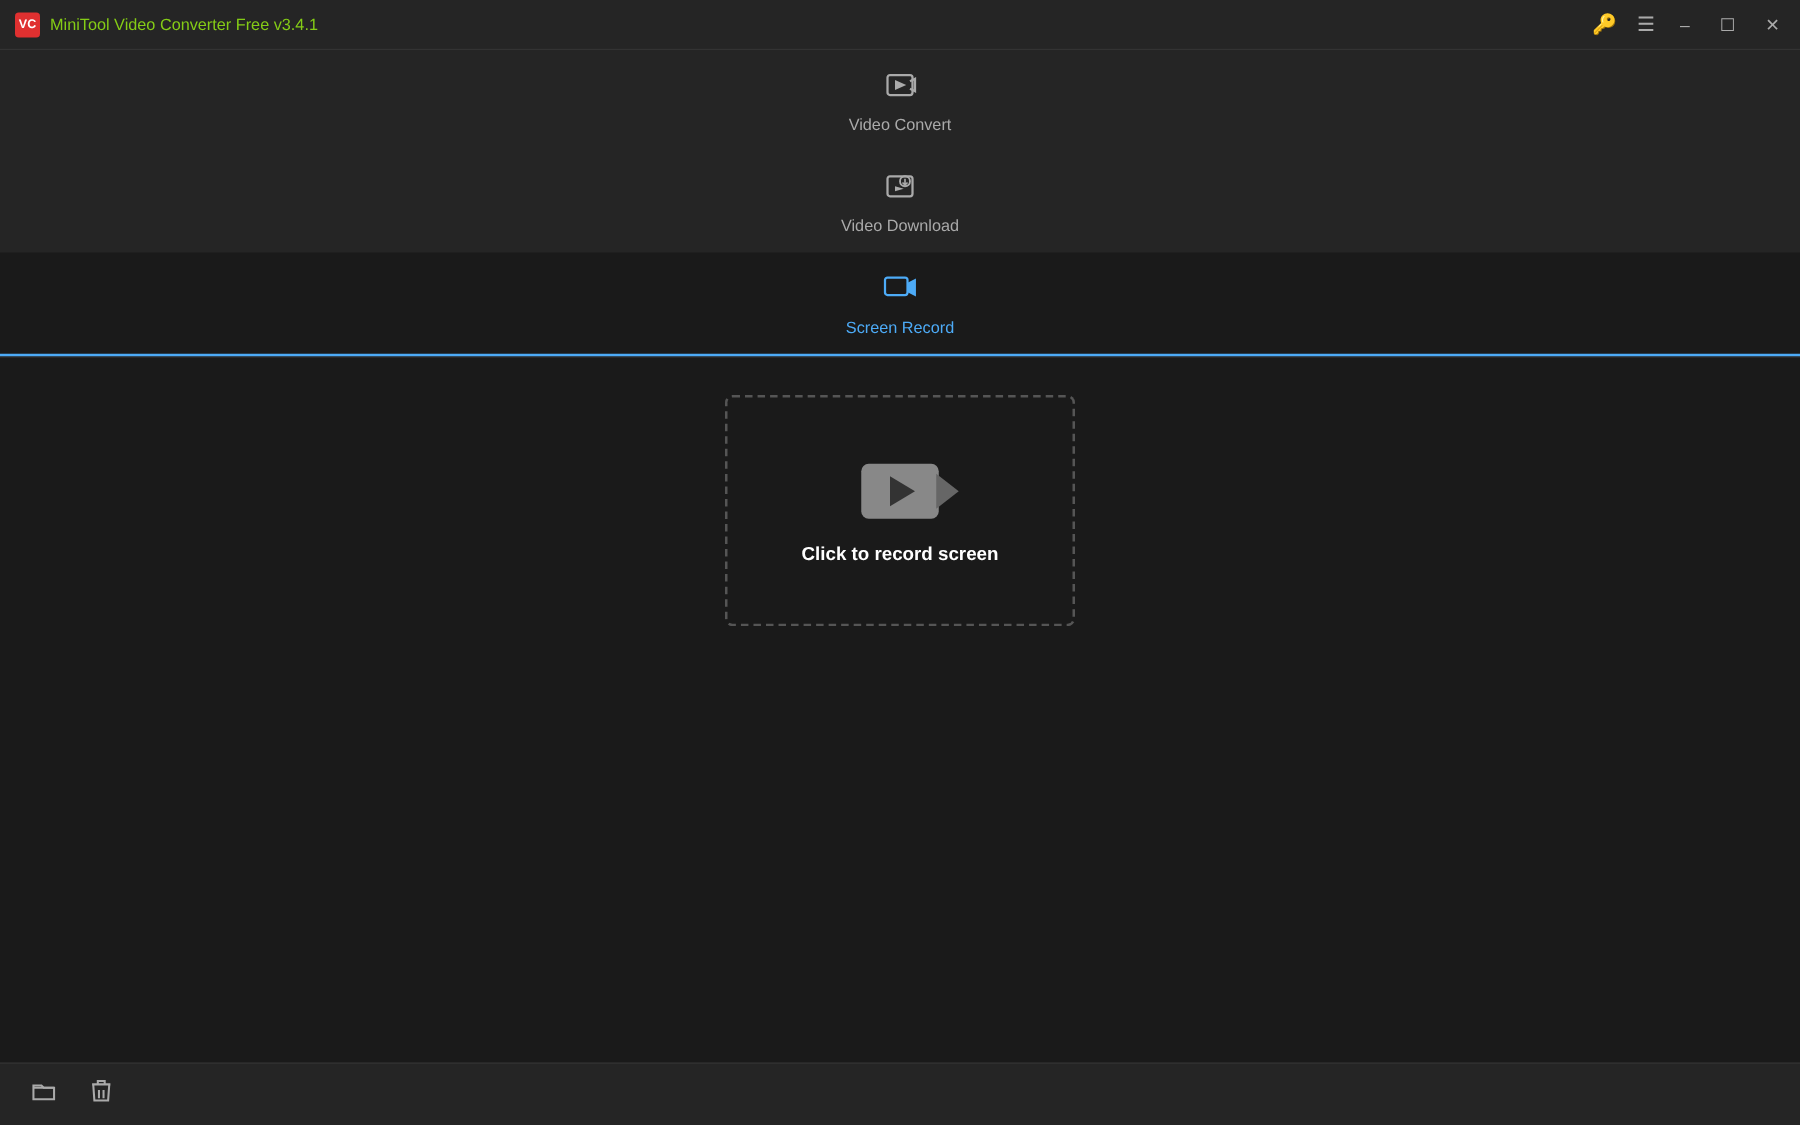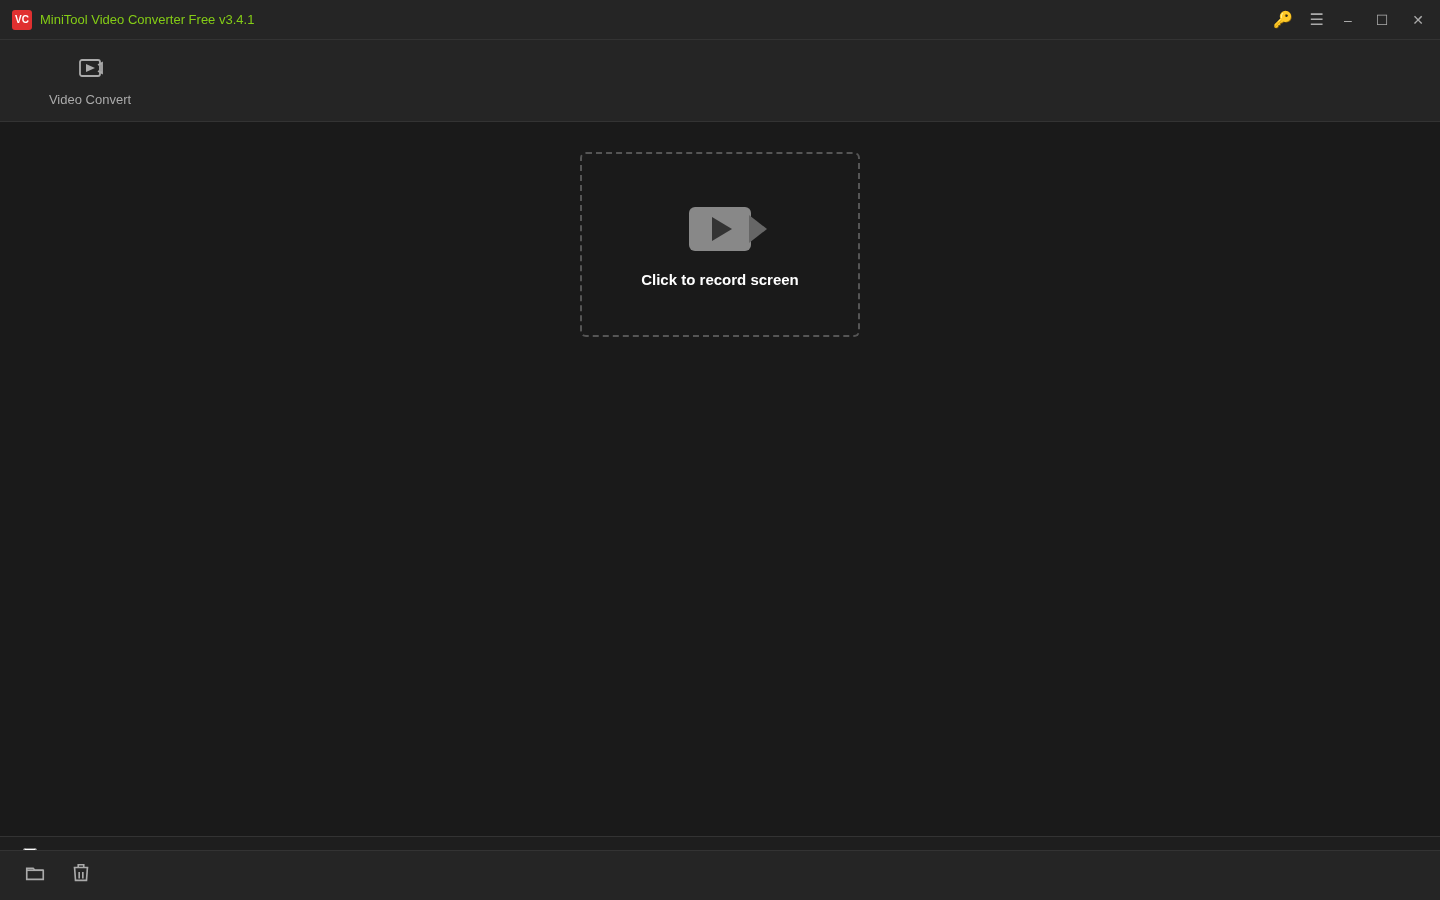--- a/index.html
+++ b/index.html
@@ -59,20 +59,21 @@
       color: #aaaaaa;
       cursor: pointer;
       padding: 2px 4px;
     }
 
     
     .nav-tabs {
       display: flex;
       background: #252525;
       border-bottom: 1px solid #333;
+      flex-direction: column;
     }
     .nav-tab {
       display: flex;
       flex-direction: column;
       align-items: center;
       justify-content: center;
       padding: 14px 40px;
       cursor: pointer;
       min-width: 180px;
       gap: 6px;
@@ -277,21 +278,41 @@
     <span class="nav-tab-icon">
       <svg class="icon-svg" viewBox="0 0 28 28">
         <rect x="4" y="6" width="20" height="16" rx="2" stroke="currentColor" stroke-width="1.8" fill="none"></rect>
         <path d="M10 10 L10 18 L19 14 Z" fill="currentColor" stroke="none"></path>
         <path d="M22 11 L26 9 L26 19 L22 17" stroke="currentColor" fill="none" stroke-width="1.8"></path>
       </svg>
     </span>
     <span class="nav-tab-label">Video Convert</span>
   </div>
 
-
+  <div class="nav-tab">
+    <span class="nav-tab-icon">
+      <svg class="icon-svg" viewBox="0 0 28 28">
+        <rect x="4" y="6" width="20" height="16" rx="2" stroke="currentColor" stroke-width="1.8" fill="none"></rect>
+        <circle cx="18" cy="10" r="4" stroke="currentColor" stroke-width="1.5" fill="none"></circle>
+        <path d="M18 8 L18 12 M16 11 L18 13 L20 11" stroke="currentColor" stroke-width="1.3" fill="none"></path>
+        <path d="M10 14 L10 18 L17 16 Z" fill="currentColor" stroke="none"></path>
+      </svg>
+    </span>
+    <span class="nav-tab-label">Video Download</span>
+  </div>
+
+  <div class="nav-tab active">
+    <span class="nav-tab-icon">
+      <svg class="icon-svg" viewBox="0 0 28 28" stroke="#4dabf7">
+        <rect x="2" y="6" width="18" height="14" rx="2" stroke="#4dabf7" stroke-width="1.8" fill="none"></rect>
+        <path d="M20 11 L26 8 L26 20 L20 17" stroke="#4dabf7" fill="#4dabf7" stroke-width="1.5"></path>
+      </svg>
+    </span>
+    <span class="nav-tab-label">Screen Record</span>
+  </div>
 
 </div>
 
 <div class="content-wrapper">
 
   <div class="main-content">
 
     <div class="record-area">
 
       <div class="record-cam-icon">

